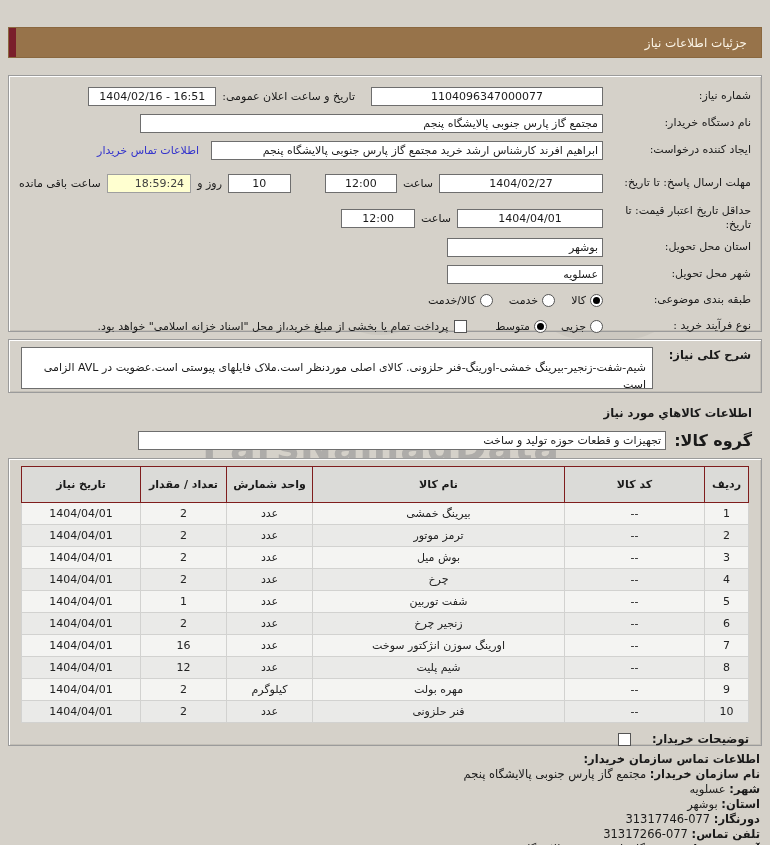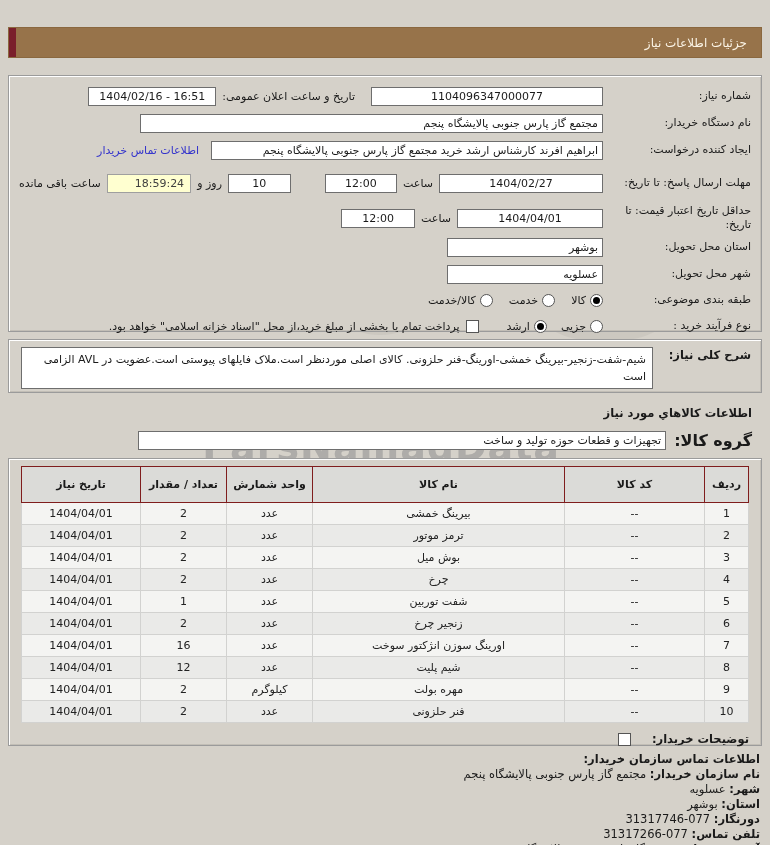--- a/index.html
+++ b/index.html
@@ -36,21 +36,21 @@
   .h34 { height:34px; margin-bottom:1px; }
   .h20 { height:20px; margin-bottom:6px; }
 
   .radio { display:inline-block; width:13px; height:13px; border-radius:50%export; border-radius:50%;
            background:#fff; border:1px solid #555; position:relative; flex:0 0 13px; }
   .radio.on::after { content:''; position:absolute; top:2px; right:2px; width:7px; height:7px;
                      border-radius:50%; background:#000; }
   .checkbox { display:inline-block; width:13px; height:13px; background:#fff; border:1px solid #555; flex:0 0 13px; }
   .opt { display:flex; align-items:center; gap:4px; }
 
-  .descbox { flex:1; background:#fff; border:1px solid #6e6e6e; height:42px; padding:3px 6px;
+  .descbox { flex:1; background:#fff; border:1px solid #6e6e6e; height:42px; padding:11px 6px;
              font-size:11px; line-height:1.55; text-align:right; overflow:hidden; }
 
   .sec-title { position:absolute; top:406px; right:18px; font-size:11.5px; font-weight:bold; }
   .group-row { position:absolute; top:431px; right:18px; left:8px; display:flex; align-items:center; gap:8px; }
 
   table.items { border-collapse:collapse; width:100%; background:#f4f4f2; border:1px solid #a8a8a8; }
   table.items th { background:#dbdbd8; font-size:11px; font-weight:bold; height:36px; border:1px solid #7f1d1d; }
   table.items td { font-size:11px; text-align:center; height:22px; border:1px solid #d2d2d0; color:#222; }
   table.items tr:nth-child(even) td { background:#eaeae8; }
   .notes-row { display:flex; align-items:center; gap:21px; margin-top:9px; }
@@ -155,21 +155,21 @@
     </div>
 
     <div class="row" style="height:20px;">
       <span class="lblcol">نوع فرآیند خرید :</span>
       <span class="opt">
         <span class="radio"></span>
         <span class="lbl">جزیی</span>
       </span>
       <span class="opt" style="margin-right:8px;">
         <span class="radio on"></span>
-        <span class="lbl">ارشد</span>
+        <span class="lbl">متوسط</span>
       </span>
       <span class="checkbox" style="margin-right:22px;"></span>
       <span class="lbl">پرداخت تمام یا بخشی از مبلغ خرید،از محل "اسناد خزانه اسلامی" خواهد بود.</span>
     </div>
   </div>
 
   <div class="panel box2">
     <div class="row" style="align-items:flex-start;">
       <span class="b" style="flex:0 0 92px; font-size:11.5px; line-height:1.4;">شرح کلی نیاز:</span>
       <span class="descbox">شیم-شفت-زنجیر-بیرینگ خمشی-اورینگ-فنر حلزونی. کالای اصلی موردنظر است.ملاک فایلهای پیوستی است.عضویت در AVL الزامی است</span>

